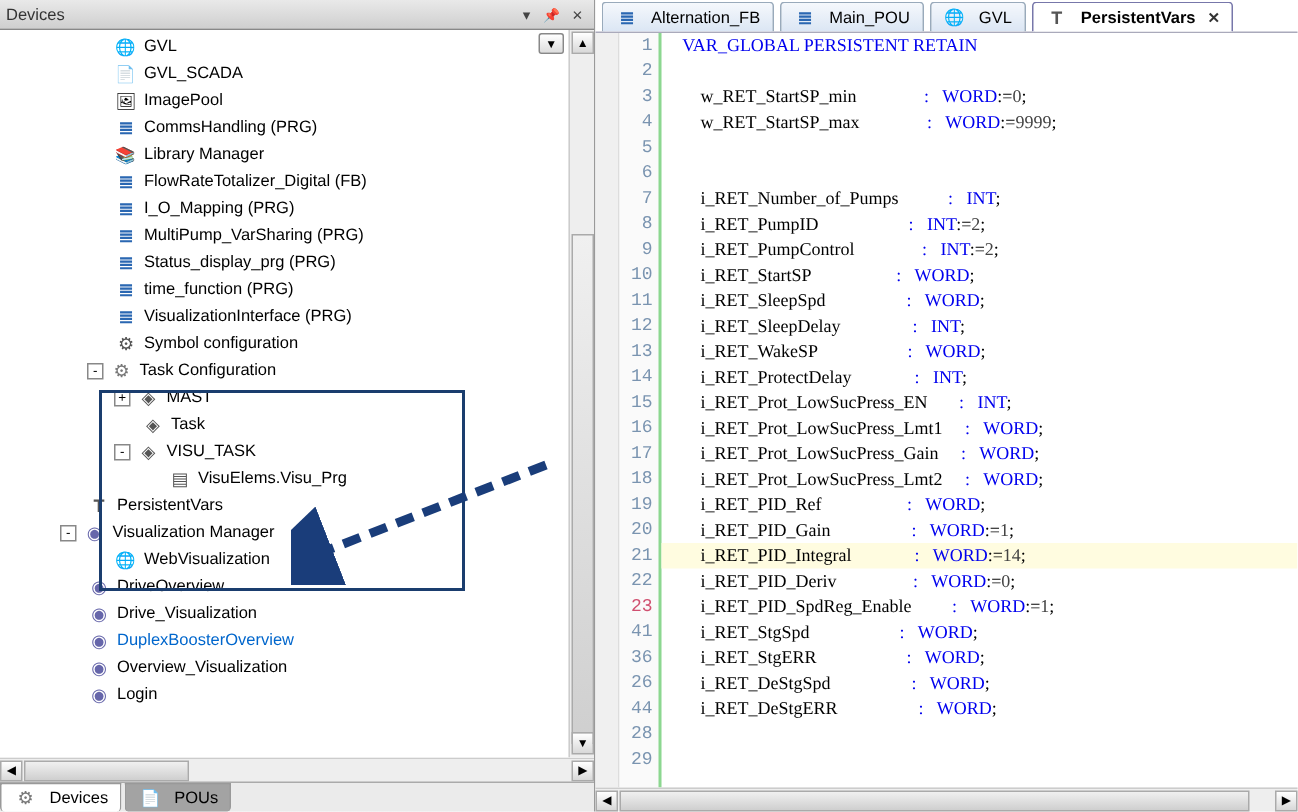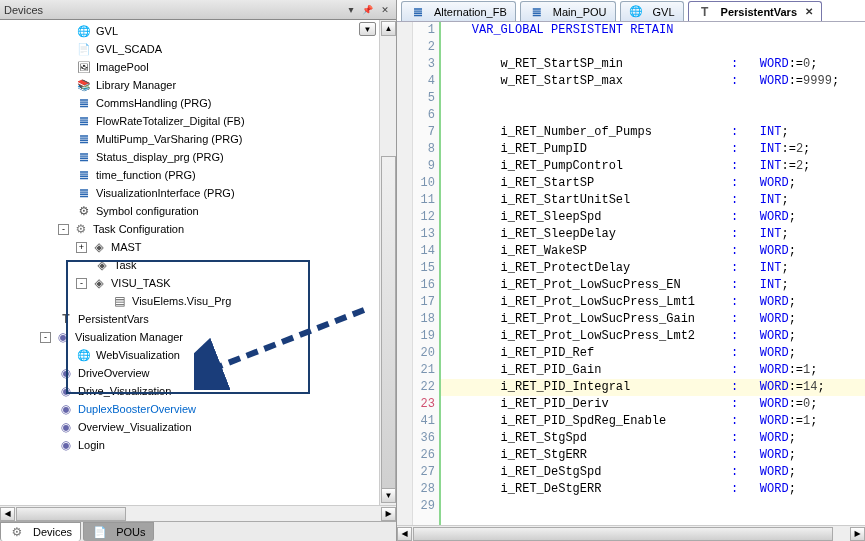--- a/index.html
+++ b/index.html
@@ -248,20 +248,21 @@
   .gutter .ln.changed { color: #d05070; text-align: right; }
   .code {
     flex: 1;
     position: relative;
   }
   .code-line {
     height: 17px;
     line-height: 17px;
     white-space: pre;
     padding-left: 2px;
+    font-family: Liberation Serif, serif;
   }
   .code-line.hl { background: #fffce0; }
   .kw { color: #0000ee; }
   .colon { color: #0000ee; }
   .type { color: #0000ee; text-align: center; }
   .num { color: #444; }
   .editor-hscroll {
     height: 16px;
     background: #eee;
     border-top: 1px solid #ccc;
@@ -335,38 +336,46 @@
           <span class="indent"></span>
           <span class="indent"></span>
           <span class="icn i-img"></span>
           <span class="lbl">ImagePool</span>
         </div>
         <div class="tree-row">
           <span class="indent"></span>
           <span class="indent"></span>
           <span class="indent"></span>
           <span class="indent"></span>
+          <span class="icn i-st"></span>
+          <span class="lbl">CommsHandling (PRG)</span>
+        </div>
+        <div class="tree-row">
+          <span class="indent"></span>
+          <span class="indent"></span>
+          <span class="indent"></span>
+          <span class="indent"></span>
           <span class="icn i-books"></span>
           <span class="lbl">Library Manager</span>
         </div>
         <div class="tree-row">
           <span class="indent"></span>
           <span class="indent"></span>
           <span class="indent"></span>
           <span class="indent"></span>
           <span class="icn i-st"></span>
-          <span class="lbl">CommsHandling (PRG)</span>
+          <span class="lbl">FlowRateTotalizer_Digital (FB)</span>
         </div>
         <div class="tree-row">
           <span class="indent"></span>
           <span class="indent"></span>
           <span class="indent"></span>
           <span class="indent"></span>
           <span class="icn i-st"></span>
-          <span class="lbl">FlowRateTotalizer_Digital (FB)</span>
+          <span class="lbl">I_O_Mapping (PRG)</span>
         </div>
         <div class="tree-row">
           <span class="indent"></span>
           <span class="indent"></span>
           <span class="indent"></span>
           <span class="indent"></span>
           <span class="icn i-st"></span>
           <span class="lbl">MultiPump_VarSharing (PRG)</span>
         </div>
         <div class="tree-row">
@@ -579,36 +588,35 @@
         <div class="ln">17</div>
         <div class="ln">18</div>
         <div class="ln">19</div>
         <div class="ln">20</div>
         <div class="ln">21</div>
         <div class="ln">22</div>
         <div class="ln changed">23</div>
         <div class="ln">41</div>
         <div class="ln">36</div>
         <div class="ln">26</div>
-        <div class="ln">27</div>
+        <div class="ln">44</div>
         <div class="ln">28</div>
         <div class="ln">29</div>
       </div>
     <div class="code" id="code">
         <div class="code-line"><span>    </span><span class="kw">VAR_GLOBAL PERSISTENT RETAIN</span></div>
         <div class="code-line"></div>
         <div class="code-line"><span>        w_RET_StartSP_min               </span><span class="colon">:</span><span>   </span><span class="type">WORD</span><span>:=</span><span class="num">0</span><span>;</span></div>
         <div class="code-line"><span>        w_RET_StartSP_max               </span><span class="colon">:</span><span>   </span><span class="type">WORD</span><span>:=</span><span class="num">9999</span><span>;</span></div>
         <div class="code-line"></div>
         <div class="code-line"></div>
         <div class="code-line"><span>        i_RET_Number_of_Pumps           </span><span class="colon">:</span><span>   </span><span class="type">INT</span><span>;</span></div>
         <div class="code-line"><span>        i_RET_PumpID                    </span><span class="colon">:</span><span>   </span><span class="type">INT</span><span>:=</span><span class="num">2</span><span>;</span></div>
         <div class="code-line"><span>        i_RET_PumpControl               </span><span class="colon">:</span><span>   </span><span class="type">INT</span><span>:=</span><span class="num">2</span><span>;</span></div>
         <div class="code-line"><span>        i_RET_StartSP                   </span><span class="colon">:</span><span>   </span><span class="type">WORD</span><span>;</span></div>
-        <div class="code-line"><span>        i_RET_StartUnitSel              </span><span class="colon">:</span><span>   </span><span class="type">INT</span><span>;</span></div>
         <div class="code-line"><span>        i_RET_SleepSpd                  </span><span class="colon">:</span><span>   </span><span class="type">WORD</span><span>;</span></div>
         <div class="code-line"><span>        i_RET_SleepDelay                </span><span class="colon">:</span><span>   </span><span class="type">INT</span><span>;</span></div>
         <div class="code-line"><span>        i_RET_WakeSP                    </span><span class="colon">:</span><span>   </span><span class="type">WORD</span><span>;</span></div>
         <div class="code-line"><span>        i_RET_ProtectDelay              </span><span class="colon">:</span><span>   </span><span class="type">INT</span><span>;</span></div>
         <div class="code-line"><span>        i_RET_Prot_LowSucPress_EN       </span><span class="colon">:</span><span>   </span><span class="type">INT</span><span>;</span></div>
         <div class="code-line"><span>        i_RET_Prot_LowSucPress_Lmt1     </span><span class="colon">:</span><span>   </span><span class="type">WORD</span><span>;</span></div>
         <div class="code-line"><span>        i_RET_Prot_LowSucPress_Gain     </span><span class="colon">:</span><span>   </span><span class="type">WORD</span><span>;</span></div>
         <div class="code-line"><span>        i_RET_Prot_LowSucPress_Lmt2     </span><span class="colon">:</span><span>   </span><span class="type">WORD</span><span>;</span></div>
         <div class="code-line"><span>        i_RET_PID_Ref                   </span><span class="colon">:</span><span>   </span><span class="type">WORD</span><span>;</span></div>
         <div class="code-line"><span>        i_RET_PID_Gain                  </span><span class="colon">:</span><span>   </span><span class="type">WORD</span><span>:=</span><span class="num">1</span><span>;</span></div>

